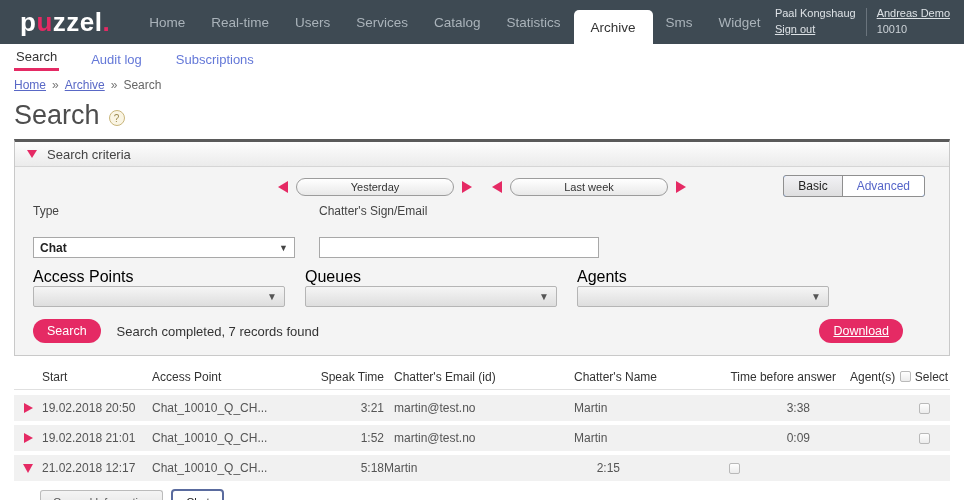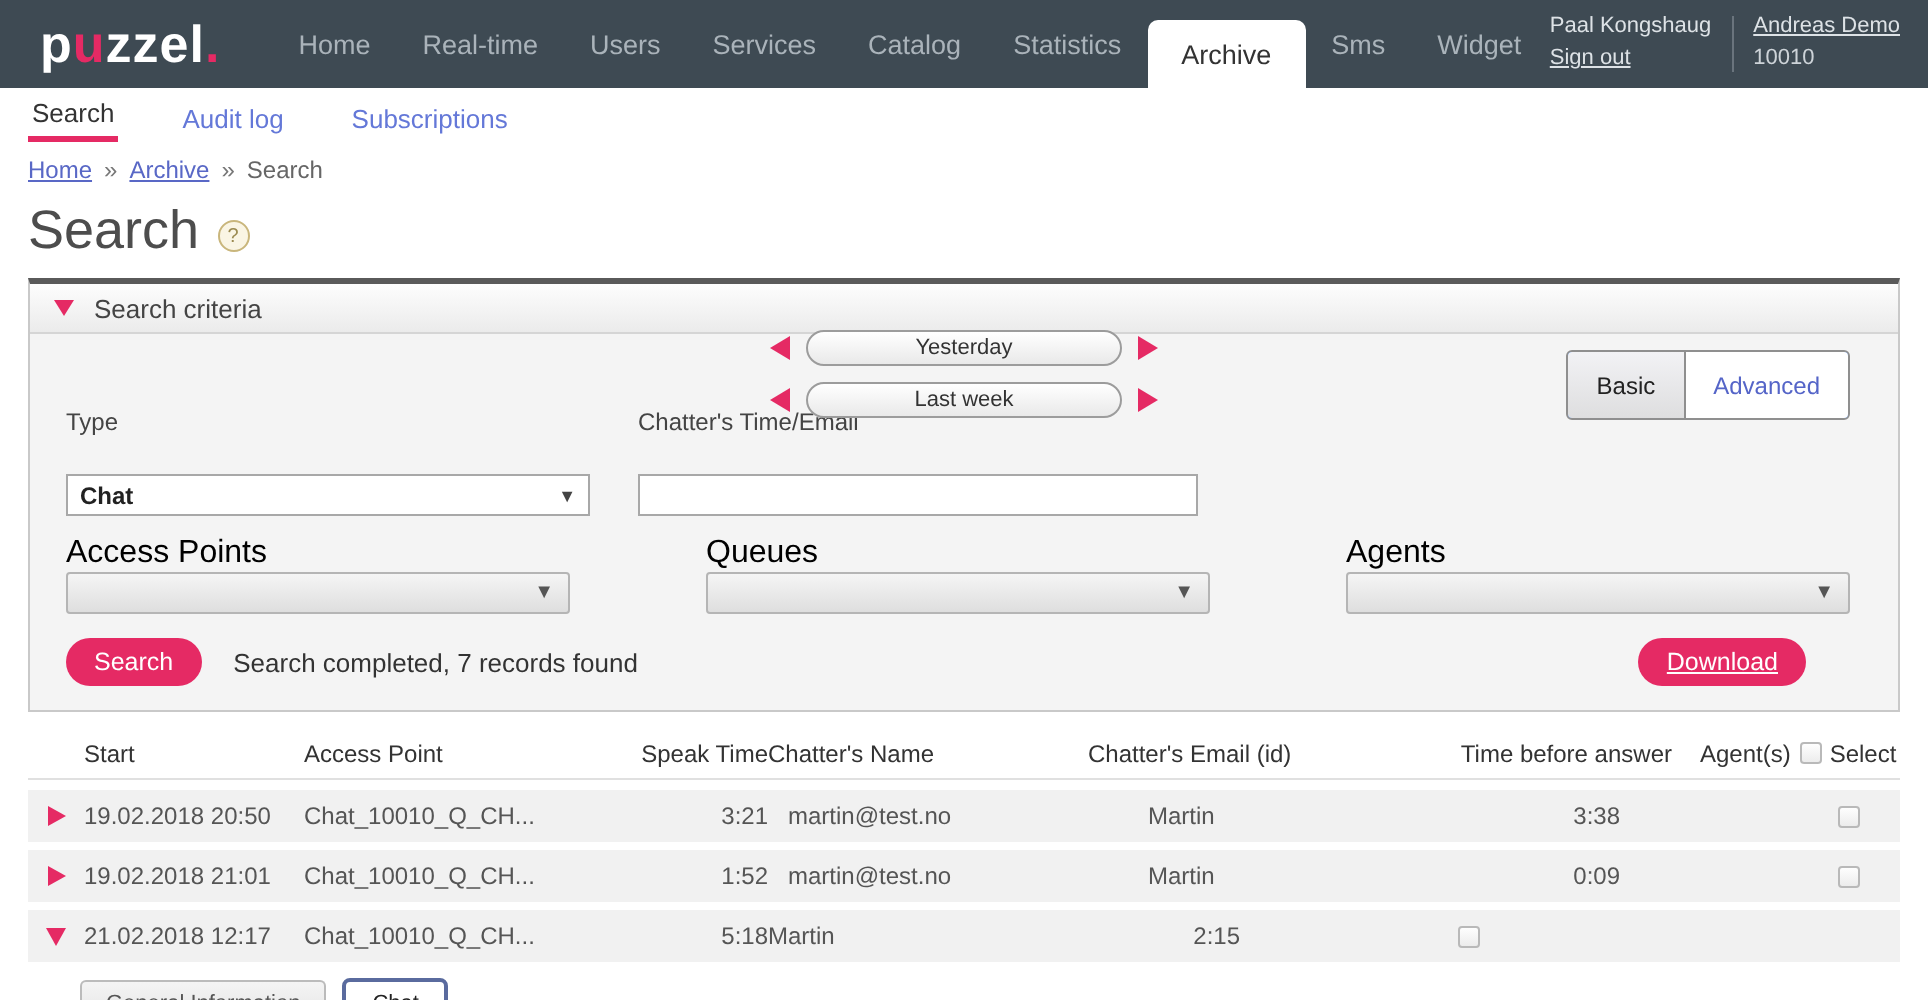--- a/index.html
+++ b/index.html
@@ -37,45 +37,45 @@
   .title-row{display:flex;align-items:center;gap:9px;margin:8px 0 8px;}
   .page-title{font-size:27px;font-weight:400;color:#4d4d4d;}
   .help{width:16px;height:16px;border-radius:50%;border:1px solid #c9b67c;background:#faf5e4;color:#9b8a50;font-size:10px;display:flex;align-items:center;justify-content:center;cursor:pointer;margin-top:5px;}
 
   
   .criteria{border:1px solid #c9c9c9;border-top:3px solid #5a5a5a;background:#f4f4f4;}
   .crit-header{height:25px;display:flex;align-items:center;gap:10px;padding:0 12px;font-size:13px;color:#444;
     background:linear-gradient(#fdfdfd,#ebebeb);border-bottom:1px solid #d5d5d5;cursor:pointer;}
   .crit-body{padding:7px 10px 10px;position:relative;}
 
-  .quick-row{display:flex;justify-content:center;align-items:center;gap:8px;height:26px;position:relative;margin-bottom:4px;flex-direction:column;}
+  .quick-row{display:flex;justify-content:center;align-items:center;gap:8px;height:26px;position:relative;margin-bottom:4px;}
   .quick-group{display:flex;align-items:center;gap:8px;margin:0 6px;}
   .quick-btn{width:158px;height:18px;border:1px solid #9c9c9c;border-radius:9px;background:linear-gradient(#fff,#e9e9e9);font-size:11px;color:#333;cursor:pointer;}
   .tri-l{width:0;height:0;border-right:10px solid var(--accent);border-top:6px solid transparent;border-bottom:6px solid transparent;cursor:pointer;}
   .tri-r{width:0;height:0;border-left:10px solid var(--accent);border-top:6px solid transparent;border-bottom:6px solid transparent;cursor:pointer;}
   .tri-d-sm{width:0;height:0;border-top:8px solid var(--accent);border-left:5px solid transparent;border-right:5px solid transparent;}
 
-  .mode-toggle{position:absolute;right:14px;top:1px;display:flex;border:1px solid #8f8f8f;border-radius:3px;overflow:hidden;height:35px;background:#3b82f6;}
+  .mode-toggle{position:absolute;right:14px;top:1px;display:flex;border:1px solid #8f8f8f;border-radius:3px;overflow:hidden;height:22px;background:#3b82f6;}
   .mode-btn{border:none;font-size:12px;padding:0 14px;cursor:pointer;background:#fff;color:#5565c8;}
   .mode-btn.selected{background:linear-gradient(#f2f2f5,#dededf);color:#222;border-right:1px solid #8f8f8f;}
 
   .fields-row{display:flex;gap:24px;margin:4px 8px 10px;}
   .field label{display:block;font-size:12px;color:#444;margin-bottom:19px;}
   .req{color:#d42a2a;margin-left:1px;}
   .type-field{width:262px;}
   .select-box{height:21px;border:1px solid #a8a8a8;background:#fff;display:flex;align-items:center;justify-content:space-between;padding:0 6px;font-size:12px;font-weight:700;color:#222;cursor:pointer;}
   .sel-caret{font-size:9px;color:#444;}
   .time-field{width:330px;}
   .time-inputs{display:flex;align-items:center;gap:8px;}
   .time-inputs input{width:140px;height:21px;border:1px solid #a8a8a8;font-size:12px;font-weight:700;color:#222;padding:0 5px;}
   .to-word{font-size:12px;color:#555;}
   .chatter-field{flex:1;max-width:280px;}
   .chatter-field input{width:100%;height:21px;border:1px solid #a8a8a8;font-size:12px;padding:0 5px;}
 
-  .selects-row{display:flex;gap:68px;margin:0 8px 12px;}
+  .selects-row{display:flex;gap:20px;margin:0 8px 12px;}
   .dd-field{width:252px;}
   .dropdown{height:21px;border:1px solid #b5b5b5;background:linear-gradient(#f5f5f5,#dedede);display:flex;align-items:center;justify-content:flex-end;padding:0 7px;font-size:10px;color:#555;cursor:pointer;border-radius:2px;}
 
   .action-row{display:flex;align-items:center;gap:16px;margin:2px 8px 2px;}
   .pink-btn{background:var(--accent);color:#fff;border:none;border-radius:12px;height:24px;padding:0 14px;font-size:12.5px;cursor:pointer;}
   .status-text{font-size:13px;color:#333;}
   .dl{margin-left:auto;margin-right:28px;text-decoration:underline;}
 
   
   .results{margin-top:8px;}
@@ -182,21 +182,21 @@
 
       <div class="fields-row">
         <div class="field type-field">
           <label>Type</label>
           <div class="select-box">
             <span>Chat</span>
             <span class="sel-caret">▼</span>
           </div>
         </div>
         <div class="field chatter-field">
-          <label>Chatter's Time/Email</label>
+          <label>Chatter's Sign/Email</label>
           <input value="" style="">
         </div>
       </div>
 
       <div class="selects-row">
         <div class="dd-field">
           <label>Access Points</label>
           <div class="dropdown">
               <span>▼</span>
             </div>
@@ -222,22 +222,22 @@
       </div>
     </div>
   </section>
 
   <div class="results" id="results">
       <div class="trow thead">
         <span class="th w-exp"></span>
         <span class="th w-start">Start</span>
         <span class="th w-ap">Access Point</span>
         <span class="th w-st">Speak Time</span>
+        <span class="th w-email">Chatter's Email (id)</span>
         <span class="th w-name">Chatter's Name</span>
-        <span class="th w-email">Chatter's Email (id)</span>
         <span class="th w-tba">Time before answer</span>
         <span class="th w-ag">Agent(s)</span>
         <span class="th w-sel">
           <span class="cb"></span>
           <span>Select</span>
         </span>
       </div>
       <div class="trow drow">
         <span class="td w-exp">
           <span class="expander closed"></span>

